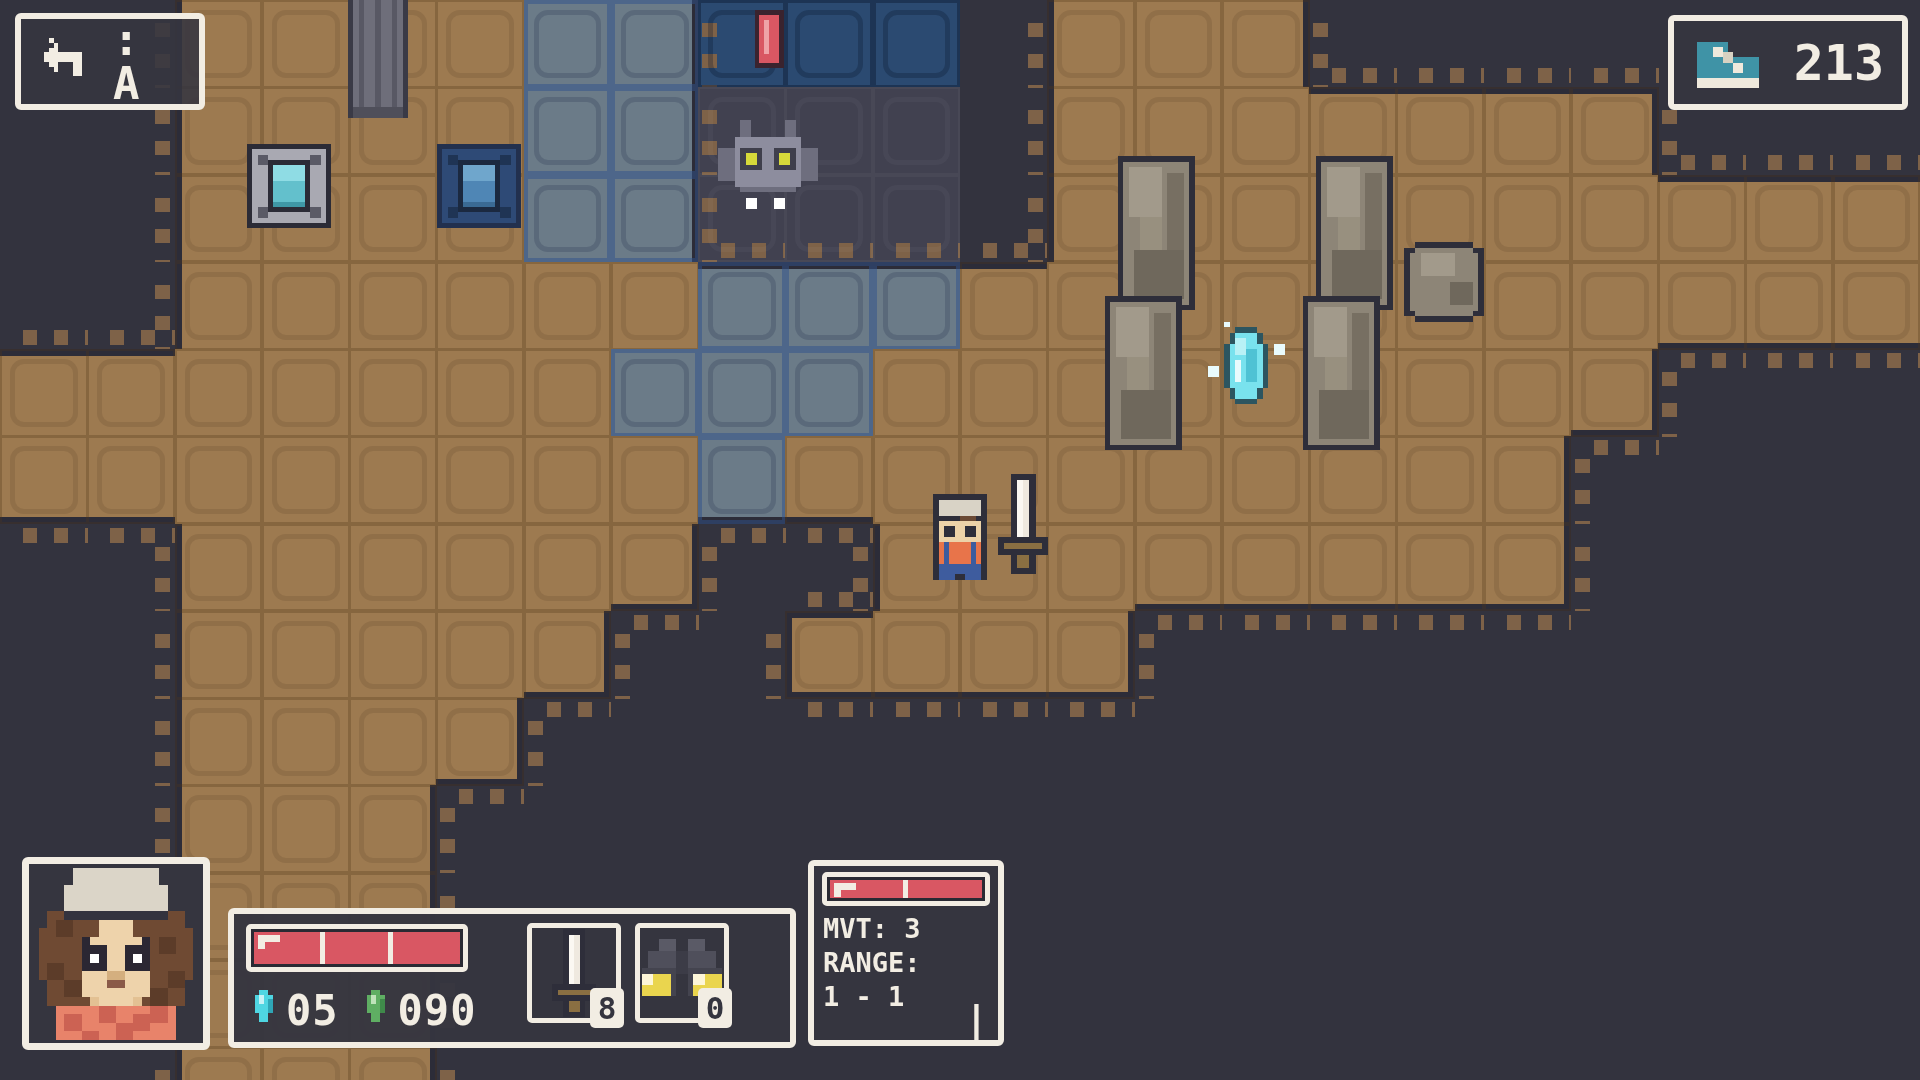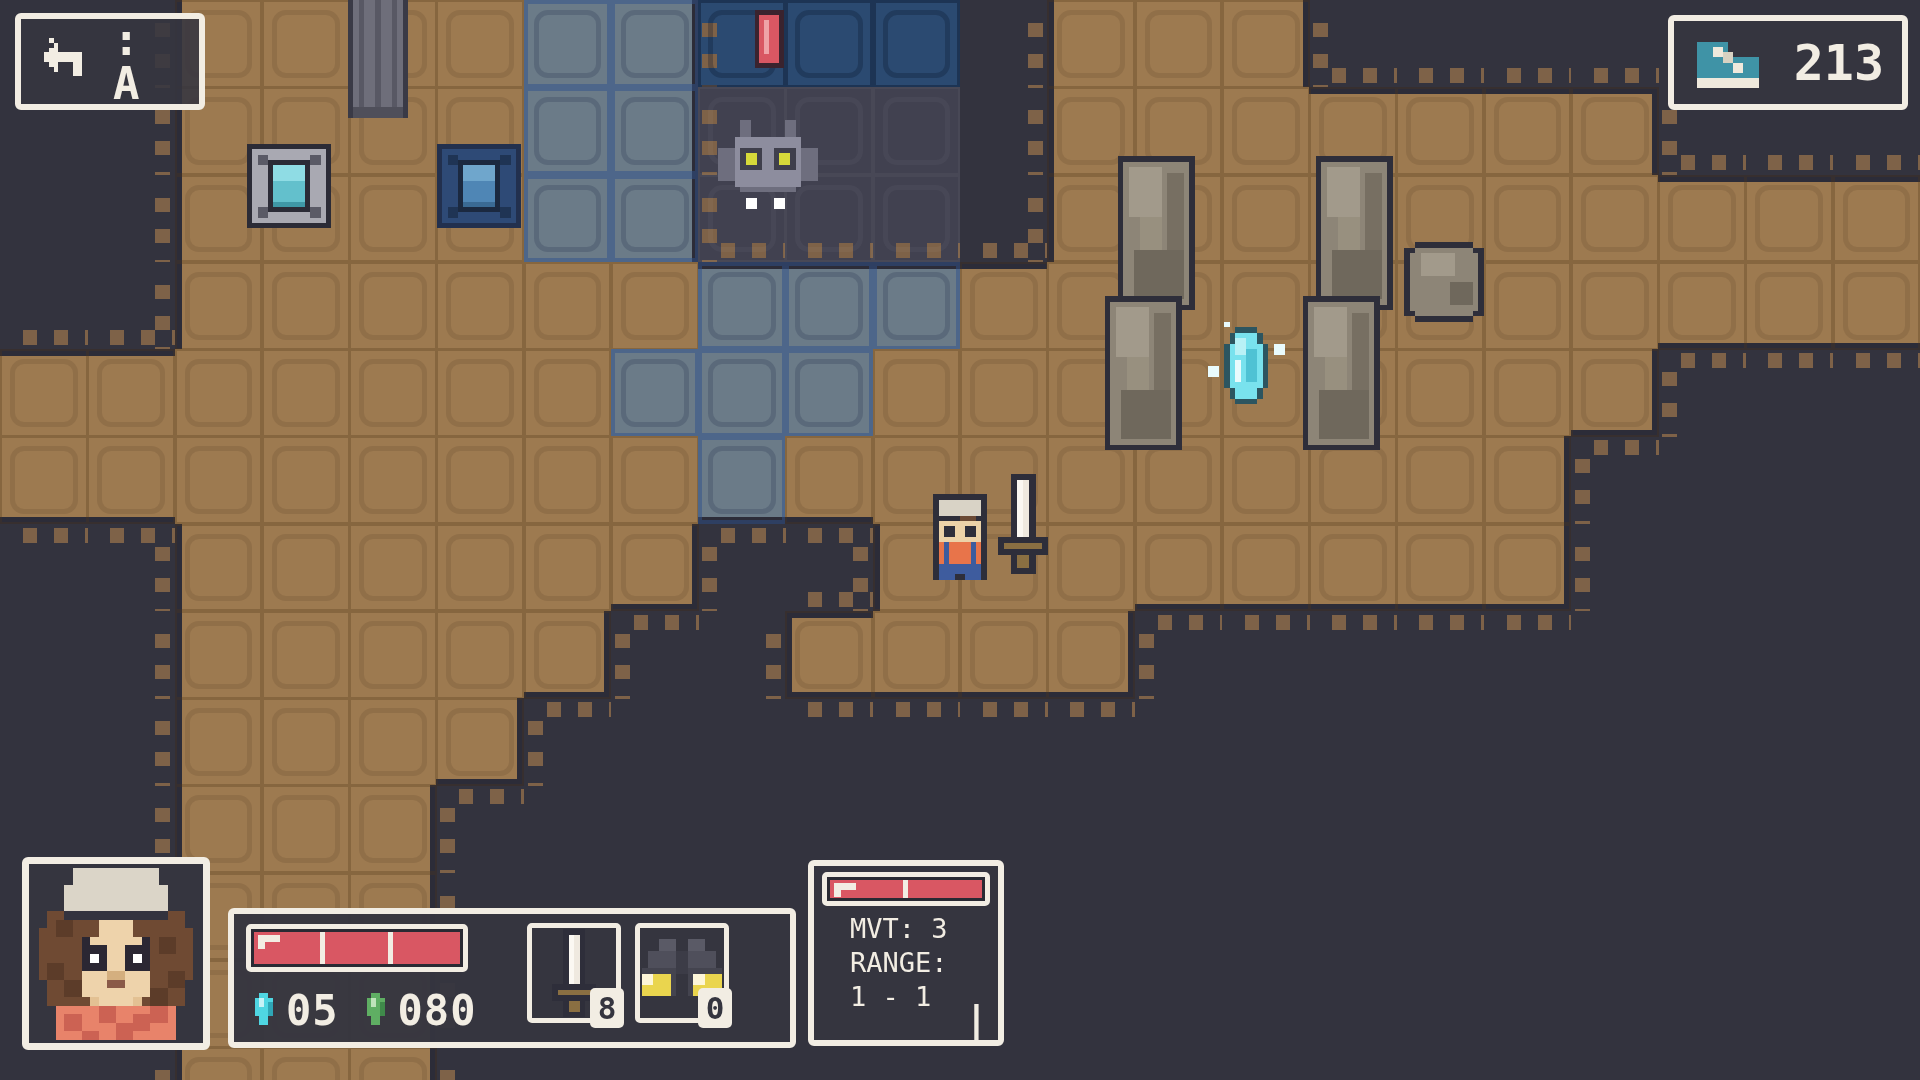--- a/index.html
+++ b/index.html
@@ -45,35 +45,35 @@
   .panel{background:rgba(53,53,64,0.96);}
   .hpbar{
     position:absolute;box-sizing:border-box;border:5px solid #f2ede3;border-radius:5px;
     background:#2a2a33;padding:3px;
   }
   .hp-fill{position:relative;width:100%;height:100%;background:#d95763;overflow:hidden;}
   .hp-fill::before{content:"";position:absolute;left:4px;top:3px;width:22px;height:7px;background:#f2ede3;}
   .hp-fill::after{content:"";position:absolute;left:4px;top:10px;width:7px;height:7px;background:#f2ede3;}
   .hp-div{position:absolute;top:0;bottom:0;width:5px;background:#f2ede3;}
 
-  .counters{position:absolute;left:16px;top:76px;display:flex;align-items:center;gap:9px;}
+  .counters{position:absolute;left:16px;top:76px;display:flex;gap:9px;}
   .counter-value{font-weight:bold;font-size:42px;line-height:1;letter-spacing:1px;}
 
   .slot{
     position:absolute;top:9px;width:94px;height:100px;box-sizing:border-box;
     border:5px solid #f2ede3;border-radius:5px;
     display:flex;align-items:center;justify-content:center;
   }
   .badge{
     position:absolute;right:-8px;bottom:-10px;min-width:26px;text-align:center;
     background:#f2ede3;color:#35353f;font-weight:bold;font-size:31px;line-height:40px;
     border-radius:5px;padding:0 4px;
   }
 
-  .enemy-lines{position:absolute;left:9px;top:46px;font-weight:normal;font-size:27px;line-height:34px;letter-spacing:0;margin-left:27px;}
+  .enemy-lines{position:absolute;left:9px;top:46px;font-weight:bold;font-size:27px;line-height:34px;letter-spacing:0;}
   .enemy-cursor{position:absolute;right:10px;bottom:2px;font-weight:bold;font-size:38px;line-height:1;}
 </style>
 </head>
 <body>
 
 <div class="stage">
 
   <div class="tile-layer">
       <div class="tile t-v" style="left: 0px; top: 0px; width: 87.77px; height: 87.77px;"></div>
       <div class="tile t-v" style="left: 87.27px; top: 0px; width: 87.77px; height: 87.77px; background-image: repeating-linear-gradient(transparent 0px, transparent 17px, rgb(126, 98, 72) 17px, rgb(126, 98, 72) 31px); background-size: 15px 100%; background-position: 68px 6px; background-repeat: no-repeat;"></div>
@@ -604,21 +604,21 @@
       <span class="counter-value">05</span>
       <span style="margin-left:14px;">
         <svg viewBox="0 0 6 8" width="27" height="36">
           <rect x="2" y="0" width="2" height="1" fill="#5fae63"></rect>
           <rect x="1" y="1" width="4" height="4" fill="#5fae63"></rect>
           <rect x="2" y="5" width="2" height="2" fill="#5fae63"></rect>
           <rect x="2" y="1" width="1" height="2" fill="#bfe3ba"></rect>
           <rect x="4" y="2" width="1" height="3" fill="#3f8a4a"></rect>
         </svg>
       </span>
-      <span class="counter-value">080</span>
+      <span class="counter-value">090</span>
     </div>
 
     <div class="slot" style="left:293px;">
       <span>
         <svg viewBox="0 0 8 16" width="44" height="88">
           <rect x="2" y="0" width="4" height="12" fill="#2e2e3a"></rect>
           <rect x="3" y="1" width="2" height="10" fill="#efe9df"></rect>
           <rect x="3" y="1" width="1" height="10" fill="#fbf8f2"></rect>
           <rect x="0" y="10" width="8" height="3" fill="#2e2e3a"></rect>
           <rect x="1" y="11" width="6" height="1" fill="#8a6f42"></rect>

